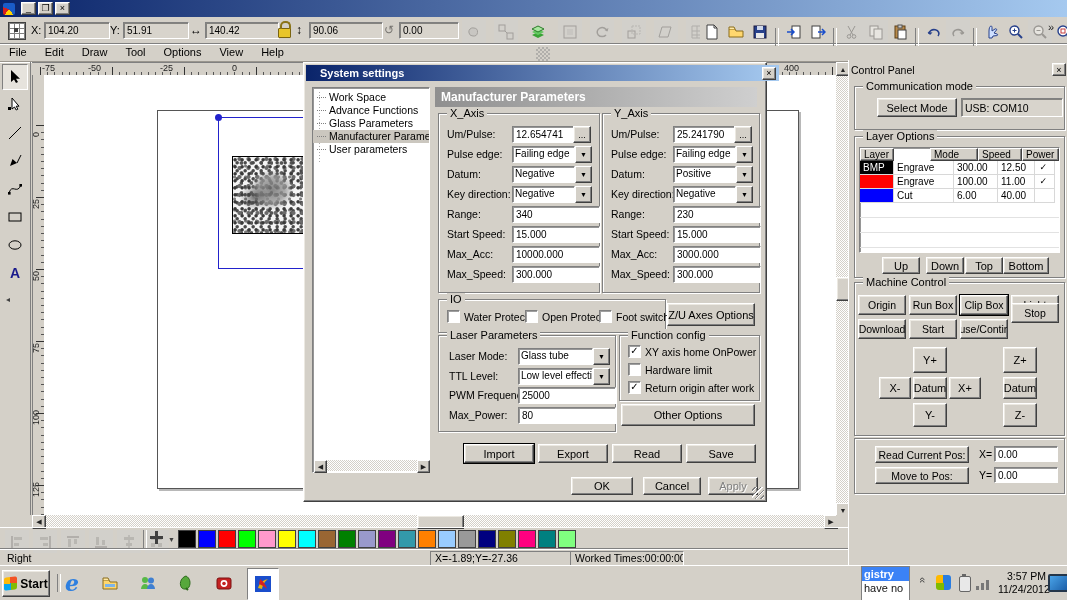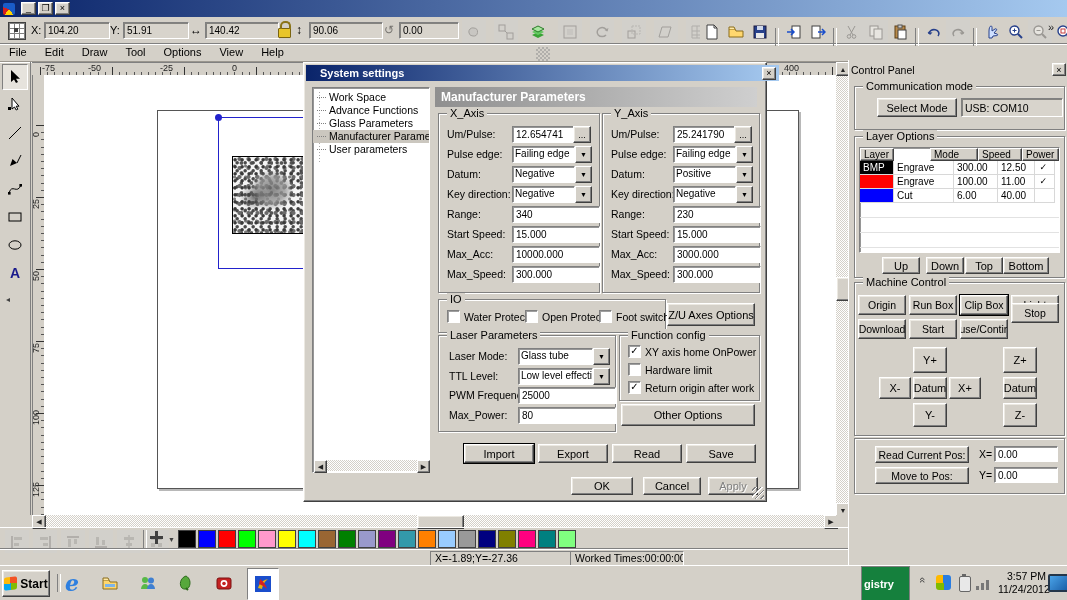--- a/index.html
+++ b/index.html
@@ -431,20 +431,21 @@
         </span></span>
     <span class="tsep abs" style="left:140px;top:2px;"></span>
     <span class="abs" style="left:150px;top:3px;width:13px;height:13px;background:
       linear-gradient(#404040,#404040) 50% 0/3px 100% no-repeat,
       linear-gradient(#404040,#404040) 0 50%/100% 3px no-repeat;"></span>
     <span class="abs" style="left:168px;top:8px;font-size:7px;color:#404040;">▼</span>
     <span id="palette" style="position:absolute;left:178px;top:2px;white-space:nowrap;"><span class="sw" style="background: rgb(0, 0, 0);"></span><span class="sw" style="background: rgb(0, 0, 255);"></span><span class="sw" style="background: rgb(255, 0, 0);"></span><span class="sw" style="background: rgb(0, 255, 0);"></span><span class="sw" style="background: rgb(255, 153, 204);"></span><span class="sw" style="background: rgb(255, 255, 0);"></span><span class="sw" style="background: rgb(0, 255, 255);"></span><span class="sw" style="background: rgb(153, 102, 51);"></span><span class="sw" style="background: rgb(0, 128, 0);"></span><span class="sw" style="background: rgb(153, 153, 204);"></span><span class="sw" style="background: rgb(128, 0, 128);"></span><span class="sw" style="background: rgb(51, 153, 170);"></span><span class="sw" style="background: rgb(255, 128, 0);"></span><span class="sw" style="background: rgb(153, 204, 255);"></span><span class="sw" style="background: rgb(153, 153, 153);"></span><span class="sw" style="background: rgb(0, 0, 128);"></span><span class="sw" style="background: rgb(128, 128, 0);"></span><span class="sw" style="background: rgb(255, 0, 128);"></span><span class="sw" style="background: rgb(0, 128, 128);"></span><span class="sw" style="background: rgb(128, 255, 128);"></span></span>
   </div>
 
   <div class="abs" id="statusbar" style="left:0;top:548px;width:1067px;height:17px;border-top:1px solid #808080;box-shadow:0 1px 0 #fff inset;">
+    <span class="scell" style="left:2px;width:420px;border-color:transparent;background:transparent;">Right</span>
     <span id="statuscells"></span>
   <span class="scell" style="left: 430px; width: 136px;">X=-1.89;Y=-27.36</span><span class="scell" style="left: 570px; width: 104px;">Worked Times:00:00:00</span><span class="scell" style="left: 862px; width: 201px;">Company</span></div>
 
   <div class="abs out" id="dialog" style="left:303px;top:62px;width:462px;height:438px;z-index:50;">
     <div class="tbar abs" style="left:2px;top:2px;width:456px;height:16px;padding-left:14px;">
       <span style="flex:1;font-size:11px;">System settings</span>
       <button class="btn wbtn" style="width:14px;height:13px;">×</button>
     </div>
     <div class="abs in" id="tree" style="left:8px;top:24px;width:118px;height:386px;background:#fff;overflow:hidden;
          background-image:repeating-linear-gradient(to bottom,#aaa 0 1px,transparent 1px 3px);background-size:1px 70px;background-position:6px 4px;background-repeat:no-repeat;padding-top:3px;box-sizing:border-box;">
@@ -680,21 +681,21 @@
   <div class="abs" id="taskbar" style="left:0;top:565px;width:1067px;height:35px;background:#d4d0c8;border-top:1px solid #fff;z-index:80;">
     <button class="btn" style="position:absolute;left:2px;top:4px;width:48px;height:27px;font-weight:bold;font-size:12px;">
       <span style="width:13px;height:13px;margin-right:3px;display:inline-block;background:
         conic-gradient(from 0deg at 50% 50%, #f35325 0 25%, #81bc06 0 50%, #05a6f0 0 75%, #ffba08 0);transform:skewY(-6deg);border-radius:2px;"></span>
       <span>Start</span>
     </button>
     <span class="tsep abs" style="left:54px;top:8px;"></span>
     <span id="quicklaunch"></span>
     
     <div class="abs" style="left:861px;top:0;width:47px;height:35px;background:#fff;border:1px solid #808080;overflow:hidden;z-index:5;">
-      <div style="background:#15803d;color:#fff;font-weight:bold;font-size:11px;padding:11px 2px;">gistry</div>
+      <div style="background:#3b82f6;color:#fff;font-weight:bold;font-size:11px;padding:1px 2px;">gistry</div>
       <div style="font-size:11px;padding:1px 2px;color:#111;">have no</div>
     </div>
     <span class="abs" style="left:914px;top:6px;width:14px;height:16px;transform:rotate(90deg);font-size:11px;color:#404040;text-align:center;">«</span>
     <span class="abs" style="left:936px;top:9px;width:15px;height:15px;border-radius:3px;background:conic-gradient(#2a7de1 0 50%,#7fba00 0 75%,#ffb900 0);"></span>
     <span class="abs" style="left:959px;top:10px;width:10px;height:14px;border:1px solid #666;border-radius:2px;background:#e8e8e8;"></span>
     <span class="abs" style="left:962px;top:8px;width:4px;height:2px;background:#666;"></span>
     <span class="abs" style="left:976px;top:12px;width:16px;height:12px;background:
       linear-gradient(#777,#777) 0 100%/3px 4px no-repeat,
       linear-gradient(#777,#777) 5px 100%/3px 7px no-repeat,
       linear-gradient(#777,#777) 10px 100%/3px 10px no-repeat;"></span>

